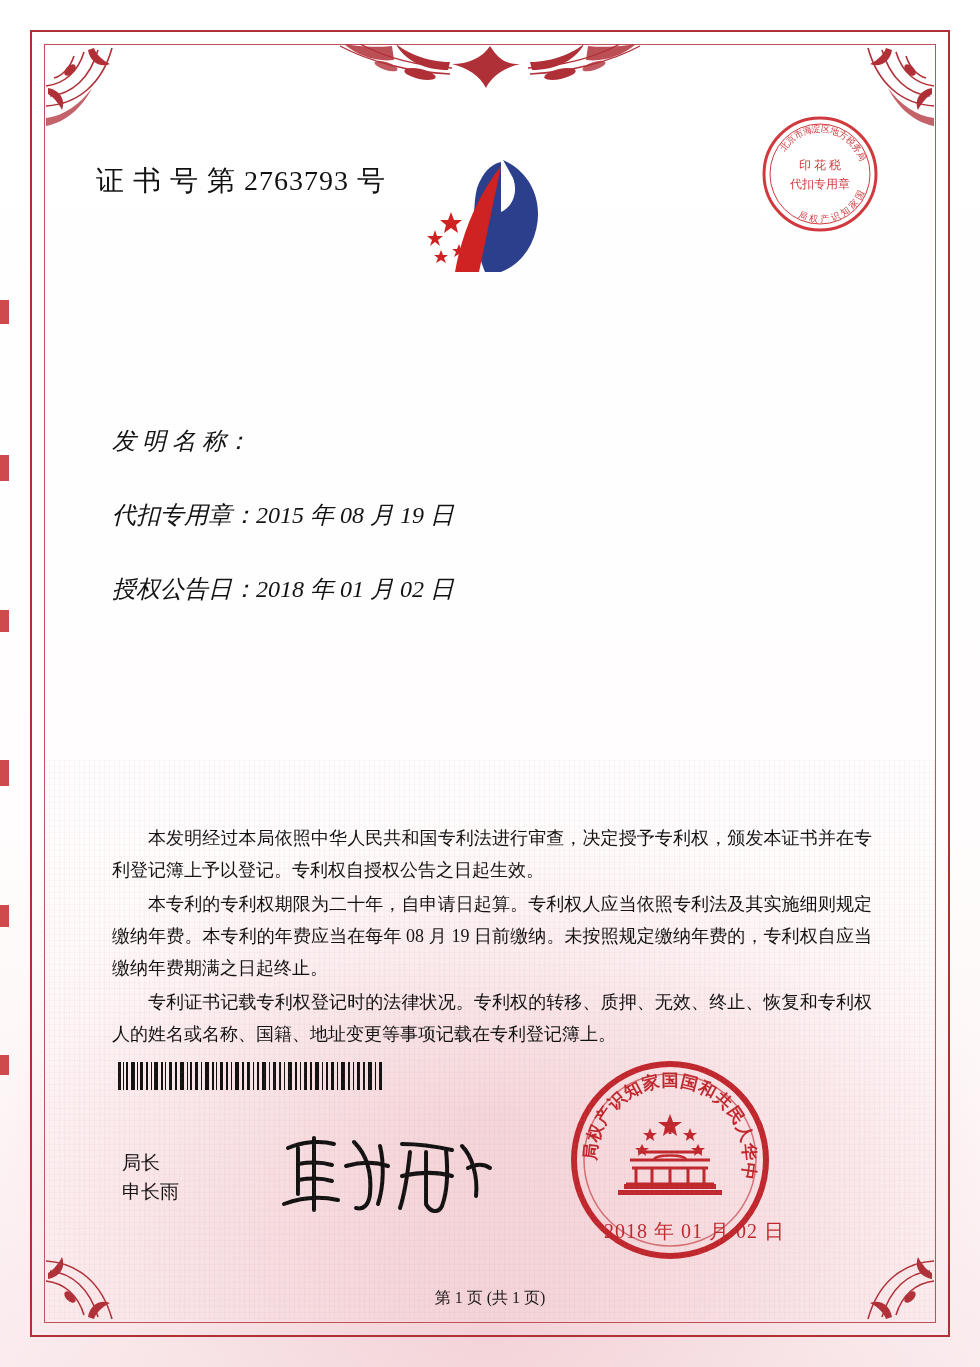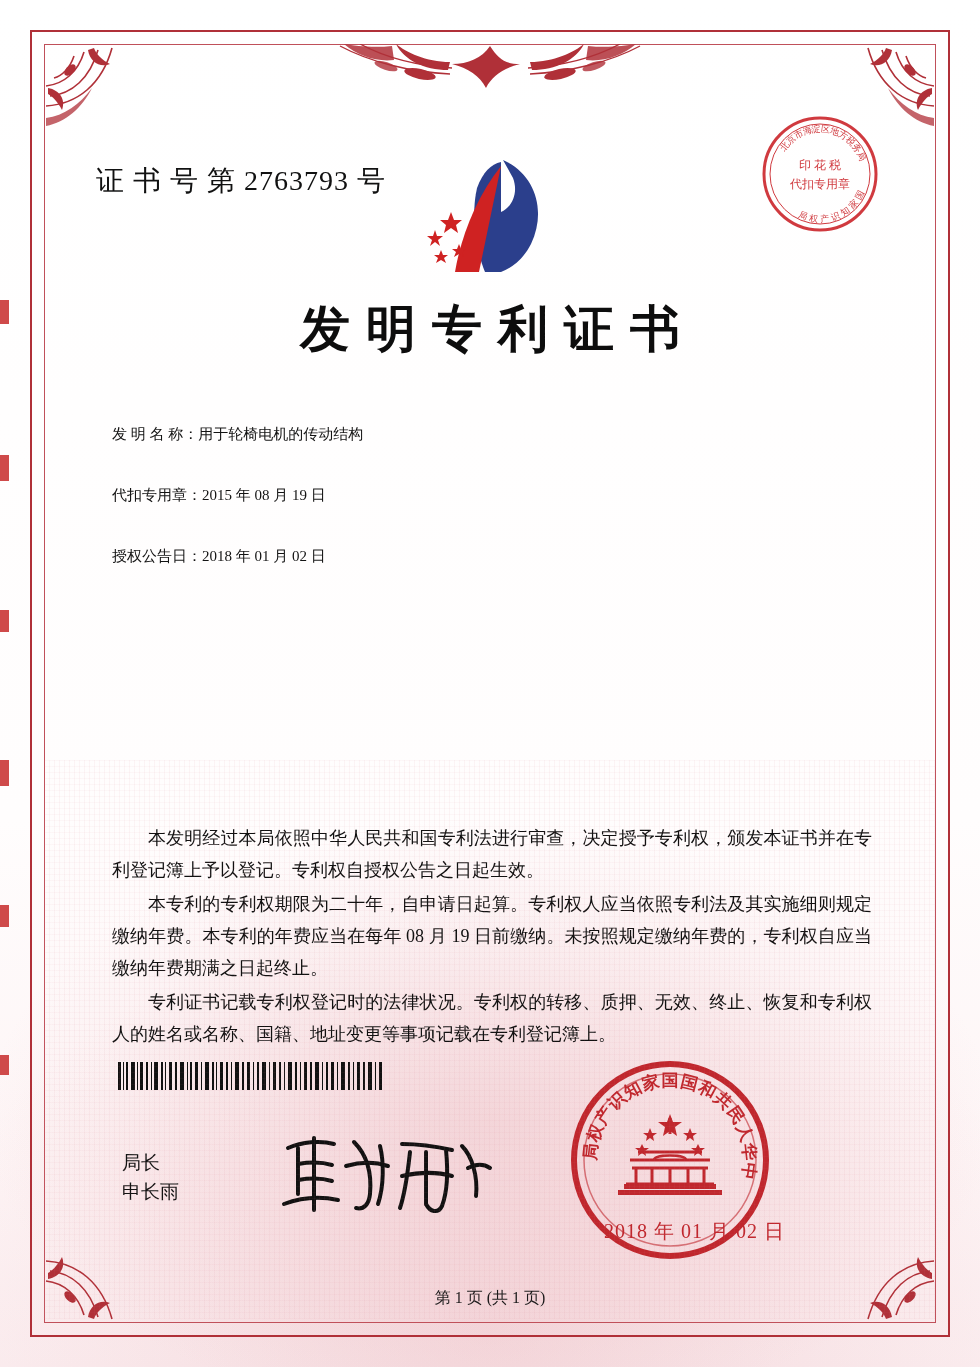--- a/index.html
+++ b/index.html
@@ -115,22 +115,23 @@
   
   .fields {
     position: absolute;
     left: 112px; top: 425px;
     width: 760px;
   }
   .field {
     display: flex;
     align-items: center;
     margin-bottom: 42px;
-    font-size: 15px;
+    font-size: 24px;
     color: #131313;
+    font-style: italic;
   }
   .field .k {
     white-space: pre;
     font-family: "Liberation Serif", serif;
   }
   .field .v {
     font-family: "Liberation Serif", serif;
   }
 
   
@@ -332,26 +333,24 @@
         <text x="64" y="112" text-anchor="middle" transform="rotate(8 64 64)">权</text>
         <text x="64" y="112" text-anchor="middle" transform="rotate(22 64 64)">局</text>
       </g>
       <g fill="#d03a3f" font-family="Liberation Serif, serif">
         <text x="64" y="59" text-anchor="middle" font-size="12">印 花 税</text>
         <text x="64" y="78" text-anchor="middle" font-size="12">代扣专用章</text>
       </g>
     </svg>
   </div>
 
-  <div class="title">发明专利证书</div>
 
   <div class="fields">
     <div class="field">
       <span class="k">发 明 名 称：</span>
-      <span class="v">用于轮椅电机的传动结构</span>
     </div>
     <div class="field">
       <span class="k">代扣专用章：</span>
       <span class="v">2015 年 08 月 19 日</span>
     </div>
     <div class="field">
       <span class="k">授权公告日：</span>
       <span class="v">2018 年 01 月 02 日</span>
     </div>
   </div>

